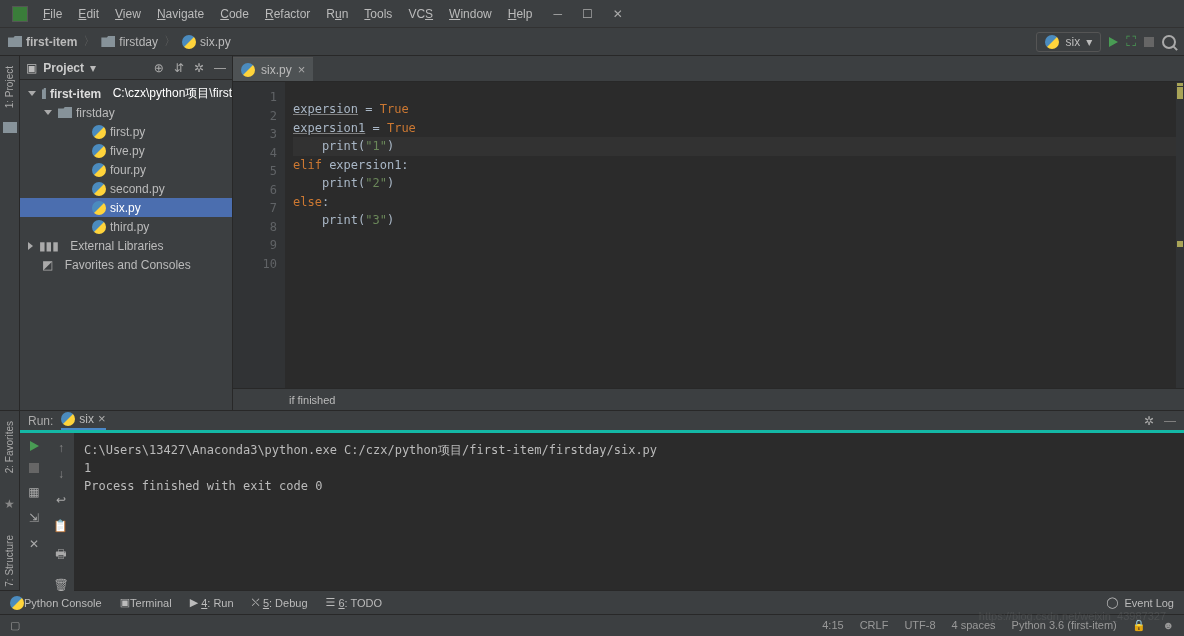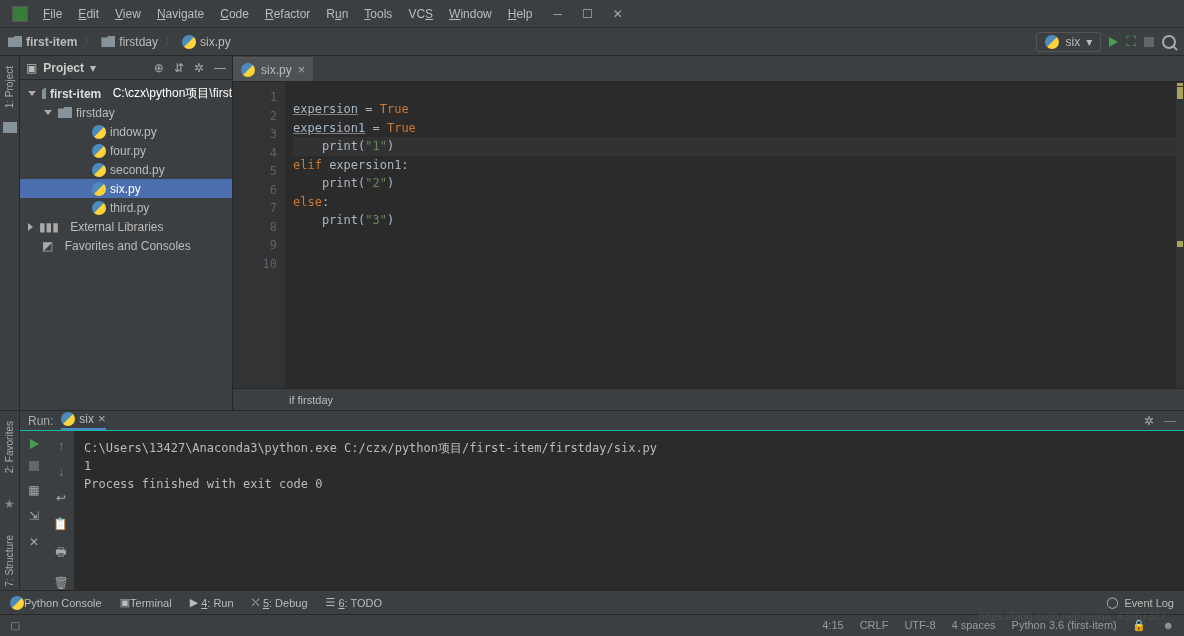--- a/index.html
+++ b/index.html
@@ -57,21 +57,21 @@
 .fn { color: #a9b7c6; }
 .id { color: #a9b7c6; }
 .id.u { text-decoration: underline #808080; }
 .code-warn { width: 8px; background: #313335; }
 .wm { width:6px; height:3px; background:#a9a457; margin:1px; }
 .wm.big { height:12px; }
 .wm.ok { height:6px; }
 .breadcrumb-bottom { height: 22px; background: #3c3f41; border-top: 1px solid #282828; display: flex; align-items: center; padding-left: 56px; color: #bbb; font-size: 11px; }
 .run-panel { height: 180px; background: #2b2b2b; border-top: 1px solid #282828; display: flex; }
 .run-left-gutter { width: 20px; background: #3c3f41; border-right:1px solid #282828; display: flex; flex-direction: column; align-items: center; padding-top: 10px; gap: 24px; }
-.run-header { height: 24px; background: #3c3f41; display: flex; align-items: center; padding: 0 8px; gap: 8px; border-bottom: 1px solid #14b8a6; }
+.run-header { height: 24px; background: #3c3f41; display: flex; align-items: center; padding: 0 8px; gap: 8px; border-bottom: 3px solid #14b8a6; }
 .run-title { color: #aaa; }
 .run-tab { display: flex; align-items: center; gap: 4px; color: #bbb; border-bottom: 2px solid #4a88c7; padding-bottom: 2px; }
 .run-tools { margin-left: auto; display: flex; gap: 10px; color: #888; }
 .run-body { flex: 1; display: flex; }
 .run-side { width: 28px; background: #3c3f41; display: flex; flex-direction: column; align-items: center; padding-top: 8px; gap: 12px; color: #aaa; }
 .run-side.r2 { width: 26px; }
 .run-out { flex: 1; padding: 8px 10px; font-family: Consolas, monospace; font-size: 12px; line-height: 18px; color: #bbb; border-radius: 32px; }
 .bottom-bar { height: 24px; background: #3c3f41; display: flex; align-items: center; padding: 0 10px; gap: 18px; border-top: 1px solid #282828; font-size: 11px; }
 .btab { display: flex; align-items: center; cursor: pointer; }
 .bottom-right { margin-left: auto; display: flex; align-items: center; gap: 6px; }
@@ -154,21 +154,25 @@
     </div>
     <div class="tree">
       <div class="tree-row"><span class="arrow"></span><span class="folder-ic"></span><span class="proj-name">first-item</span>&nbsp;<span class="proj-path">C:\czx\python项目\first</span></div>
       <div class="tree-row l1">
           <span class="arrow"></span>
           <span class="folder-ic"></span>
           <span>firstday</span>
         </div>
       <div class="tree-row l3">
           <span class="py-ic"></span>
-          <span>indow.py</span>
+          <span>first.py</span>
+        </div>
+      <div class="tree-row l3">
+          <span class="py-ic"></span>
+          <span>five.py</span>
         </div>
       <div class="tree-row l3">
           <span class="py-ic"></span>
           <span>four.py</span>
         </div>
       <div class="tree-row l3">
           <span class="py-ic"></span>
           <span>second.py</span>
         </div>
       <div class="tree-row l3 selected">
@@ -214,21 +218,21 @@
         <div class="code-line"><span class="fn">    print</span><span>(</span><span class="str">"3"</span><span>)</span></div>
       </div>
       <div class="code-warn">
         <div class="wm"></div>
         <div class="wm big"></div>
         <div style="height:140px"></div>
         <div class="wm ok"></div>
       </div>
     </div>
     <div class="breadcrumb-bottom">
-      <span>if firstday</span>
+      <span>if finished</span>
     </div>
   </div>
 </div>
 
 <div class="run-panel">
   <div class="run-left-gutter">
     <div class="vtab">2: Favorites</div>
     <span style="color:#888">★</span>
     <div class="vtab">7: Structure</div>
   </div>

